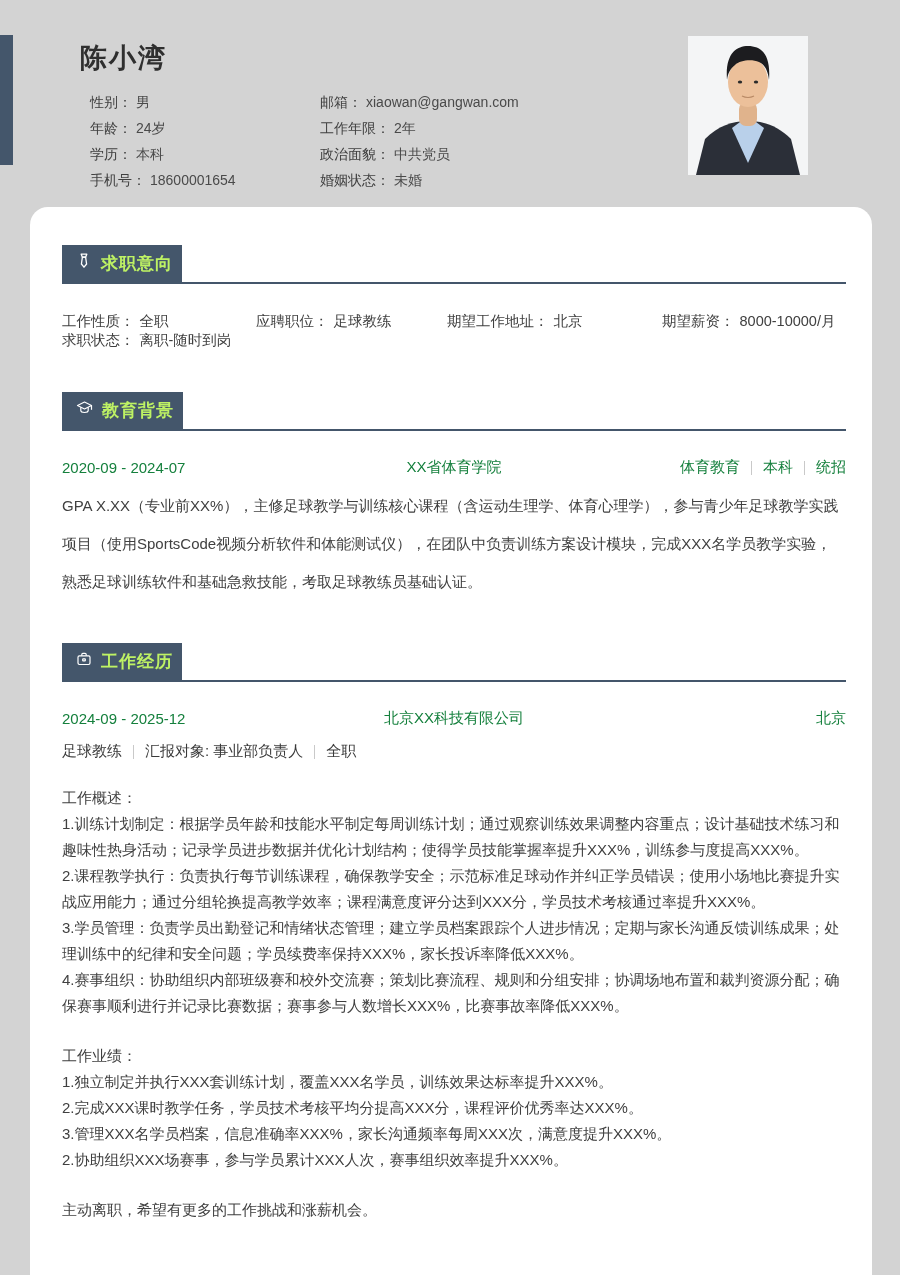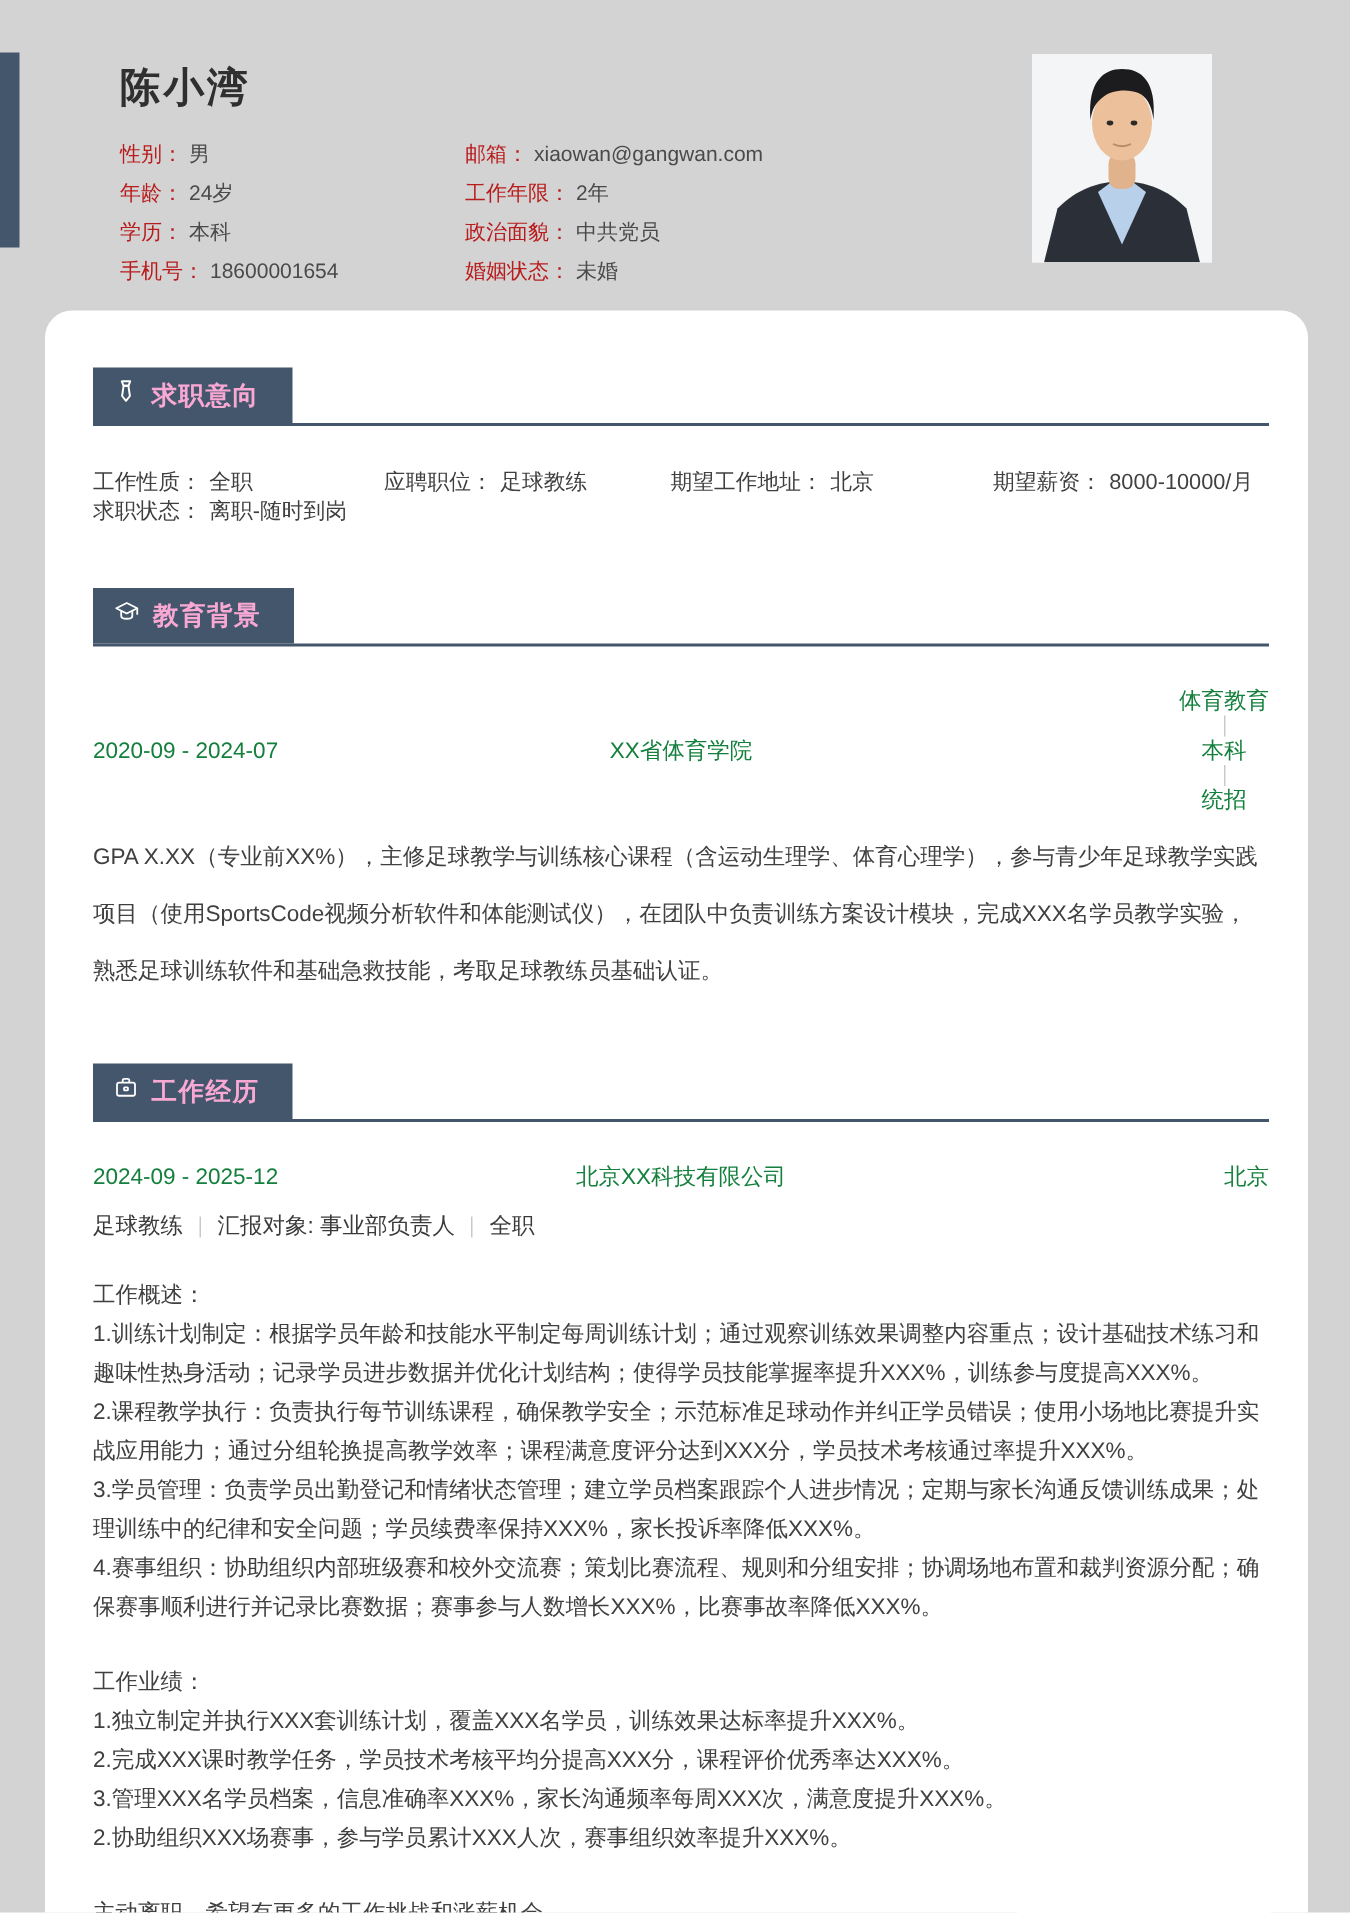--- a/index.html
+++ b/index.html
@@ -13,44 +13,44 @@
     font-family:"Liberation Sans","DejaVu Sans",sans-serif;
     color:var(--text);
     position:relative;
   }
   
   .header{position:relative; padding:40px 0 14px 80px; height:207px;}
   .accent-bar{position:absolute; left:0; top:35px; width:13px; height:130px; background:var(--accent);}
   .name{font-size:27px; font-weight:bold; color:#2f2f2f; letter-spacing:2px; margin-bottom:16px;}
   .info-grid{display:grid; grid-template-columns:230px auto; column-gap:0; row-gap:6px;}
   .info-item{font-size:14px; color:#4a4a4a; line-height:20px;}
-  .info-item .lab{color:#b91c1c;}
+  .info-item .lab{color:#404040;margin-left:10px;}
   .info-item .val{margin-left:4px;}
   .photo{position:absolute; top:36px; left:688px; width:120px; height:139px; background:#fff; overflow:hidden;}
   .photo svg{display:block;}
   
   .card{
     position:absolute; left:30px; top:207px; width:842px; height:1100px;
     background:var(--card-bg); border-radius:18px 18px 0 0;
     padding:38px 26px 20px 32px;
   }
   .section{margin-top:42px;}
   .section:first-child{margin-top:0;}
   .sec-head{display:flex; border-bottom:2px solid var(--accent);}
   .badge{
     display:inline-flex; align-items:center; gap:9px;
-    background:var(--accent); color:#f9a8d4;
+    background:var(--accent); color:#bef264;
     font-size:17px; font-weight:bold; letter-spacing:1px;
-    padding:7px 22px 7px 14px;
+    padding:7px 9px 7px 14px;
   }
   .badge svg{flex:0 0 auto;}
   
   .row3{display:grid; grid-template-columns:1fr auto 1fr; align-items:center; margin-top:27px; font-size:15px; color:#15803d;}
   .row3 .mid{justify-self:center;}
-  .row3 .rgt{justify-self:end; display:inline-flex; align-items:center;flex-direction:column;}
+  .row3 .rgt{justify-self:end; display:inline-flex; align-items:center;}
   .vsep{display:inline-block; width:1px; height:14px; background:var(--divider); margin:0 11px;}
   .para{font-size:15px; line-height:38px; margin-top:10px; color:var(--text);}
   .roleline{display:flex; align-items:center; font-size:15px; margin-top:14px; color:#3a3a3a;}
   .block{margin-top:24px;}
   .bline{font-size:15px; line-height:26px; color:var(--text);}
   
   .fields{display:grid; grid-template-columns:194px 191px 215px 1fr; margin-top:28px; font-size:14.5px;}
   .field .flabel{color:#3f3f3f;}
   .field .fvalue{margin-left:5px;}
 </style>

